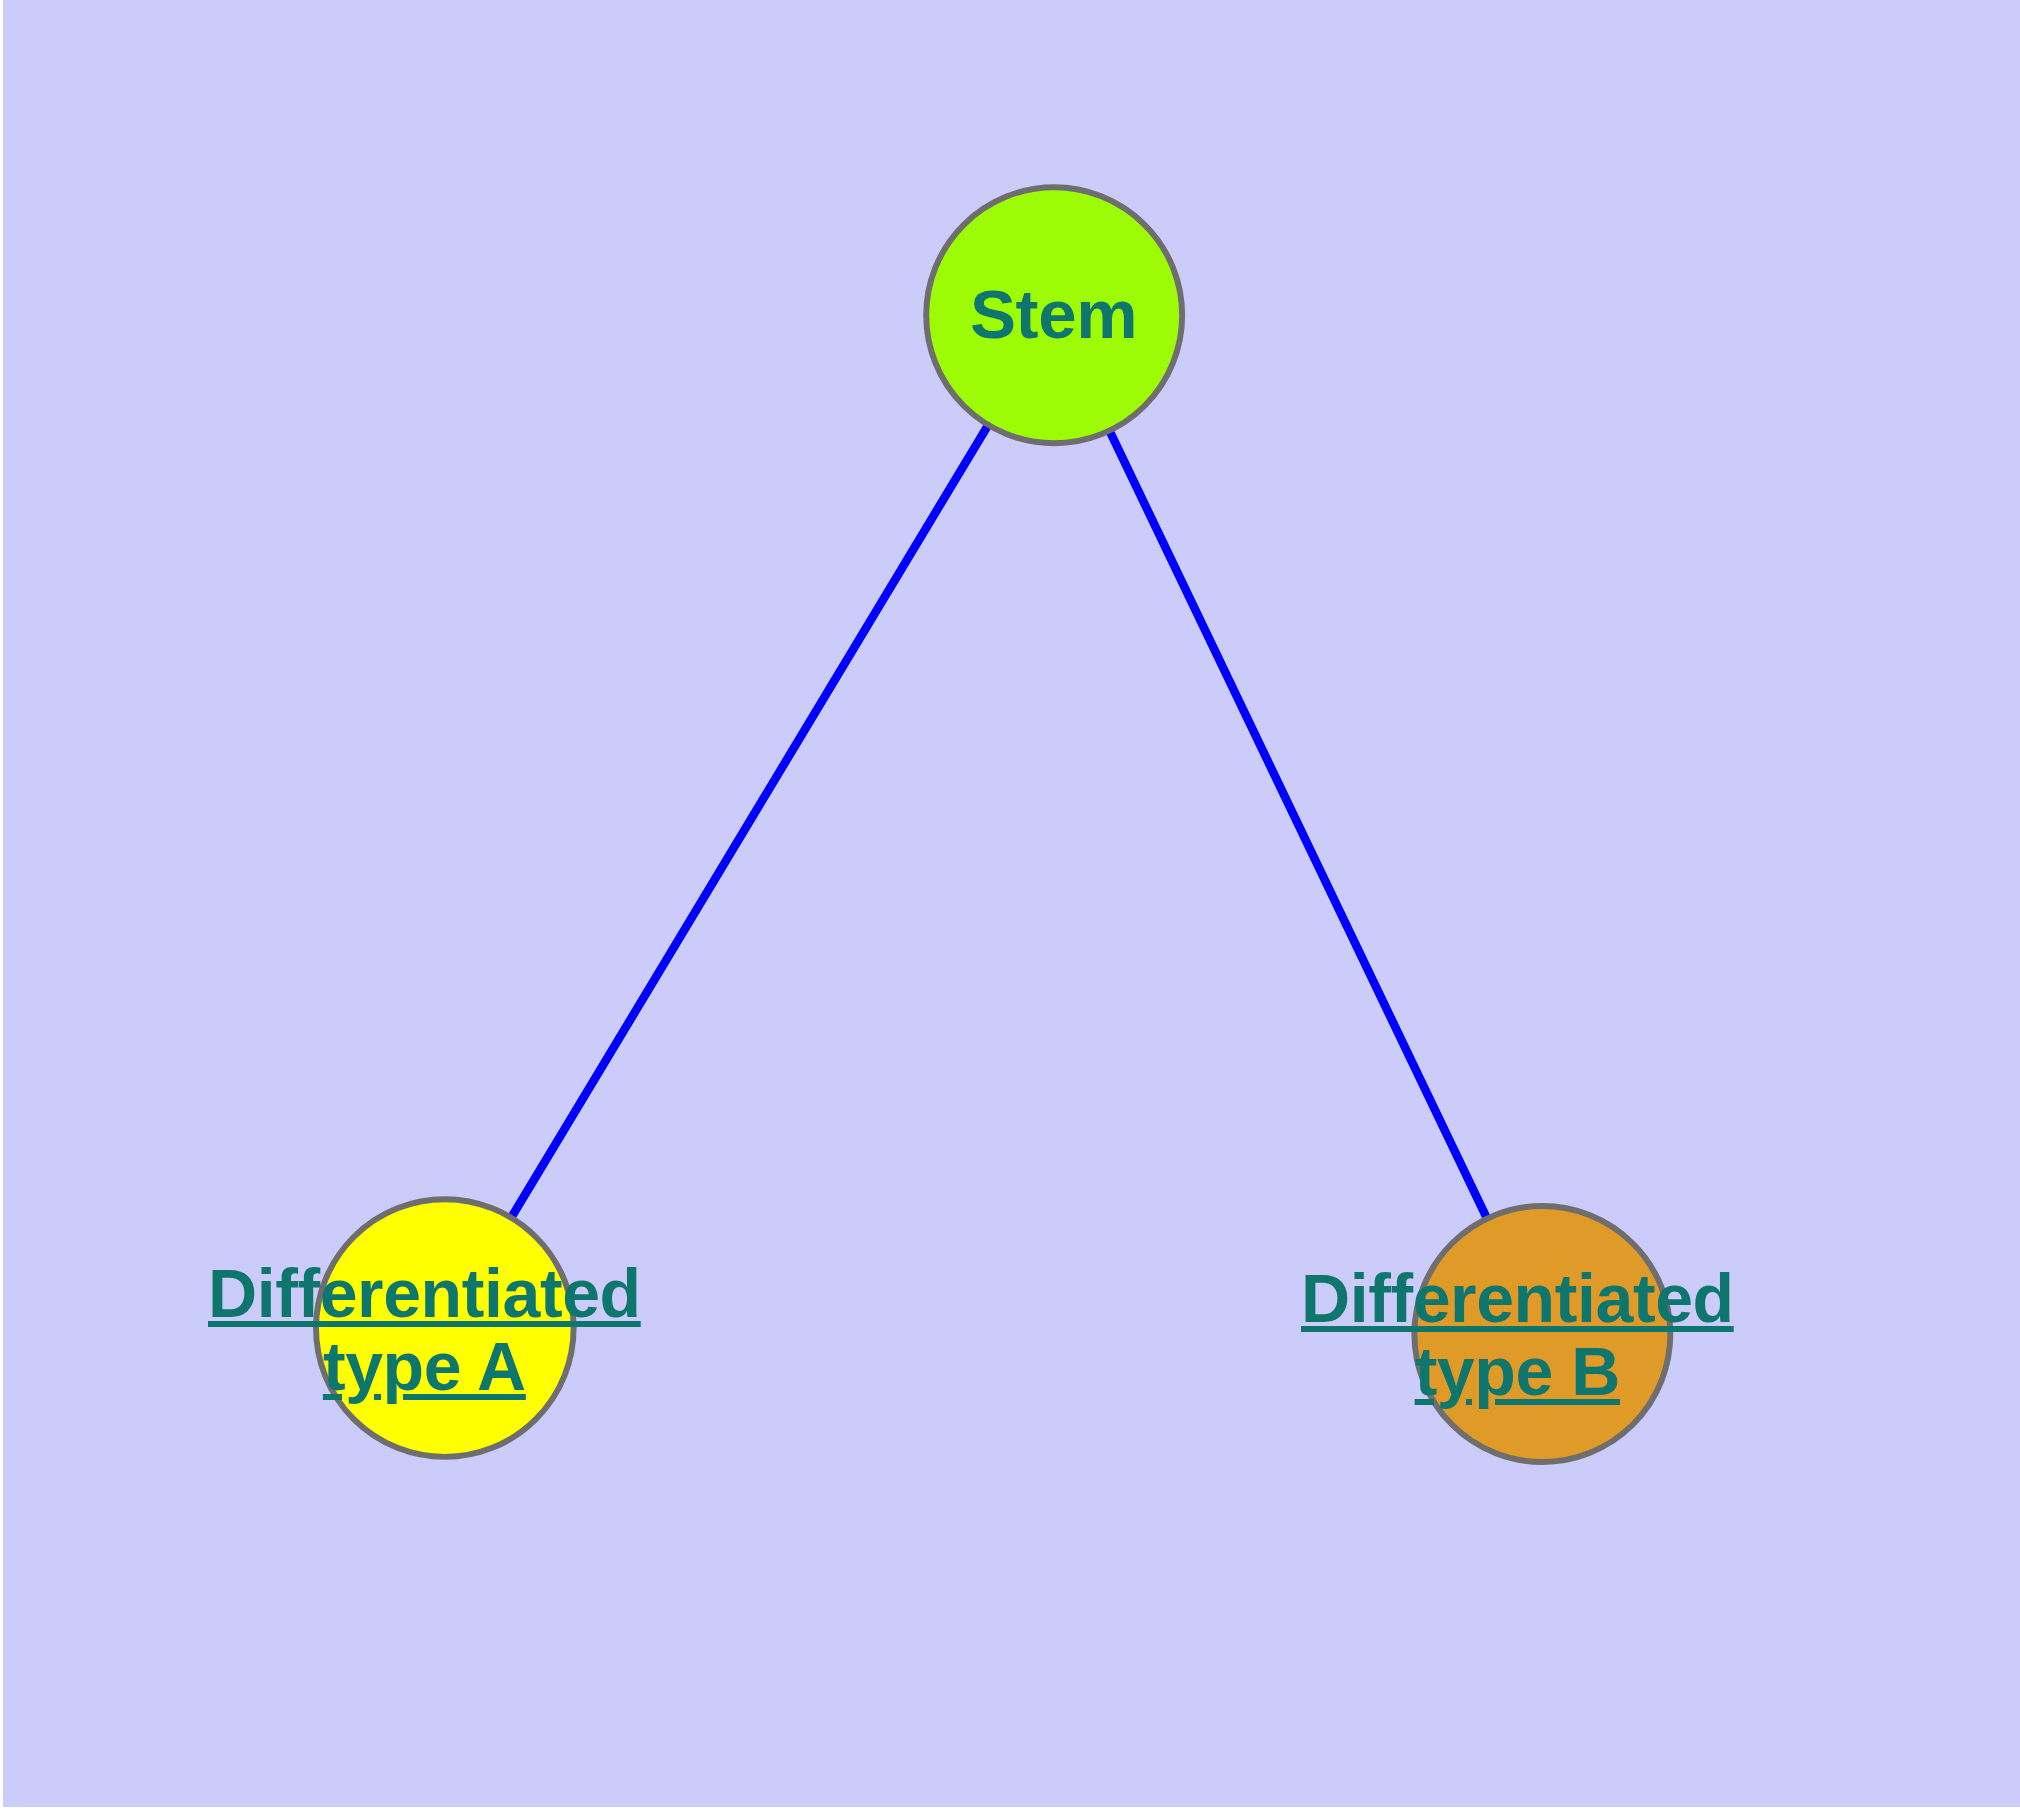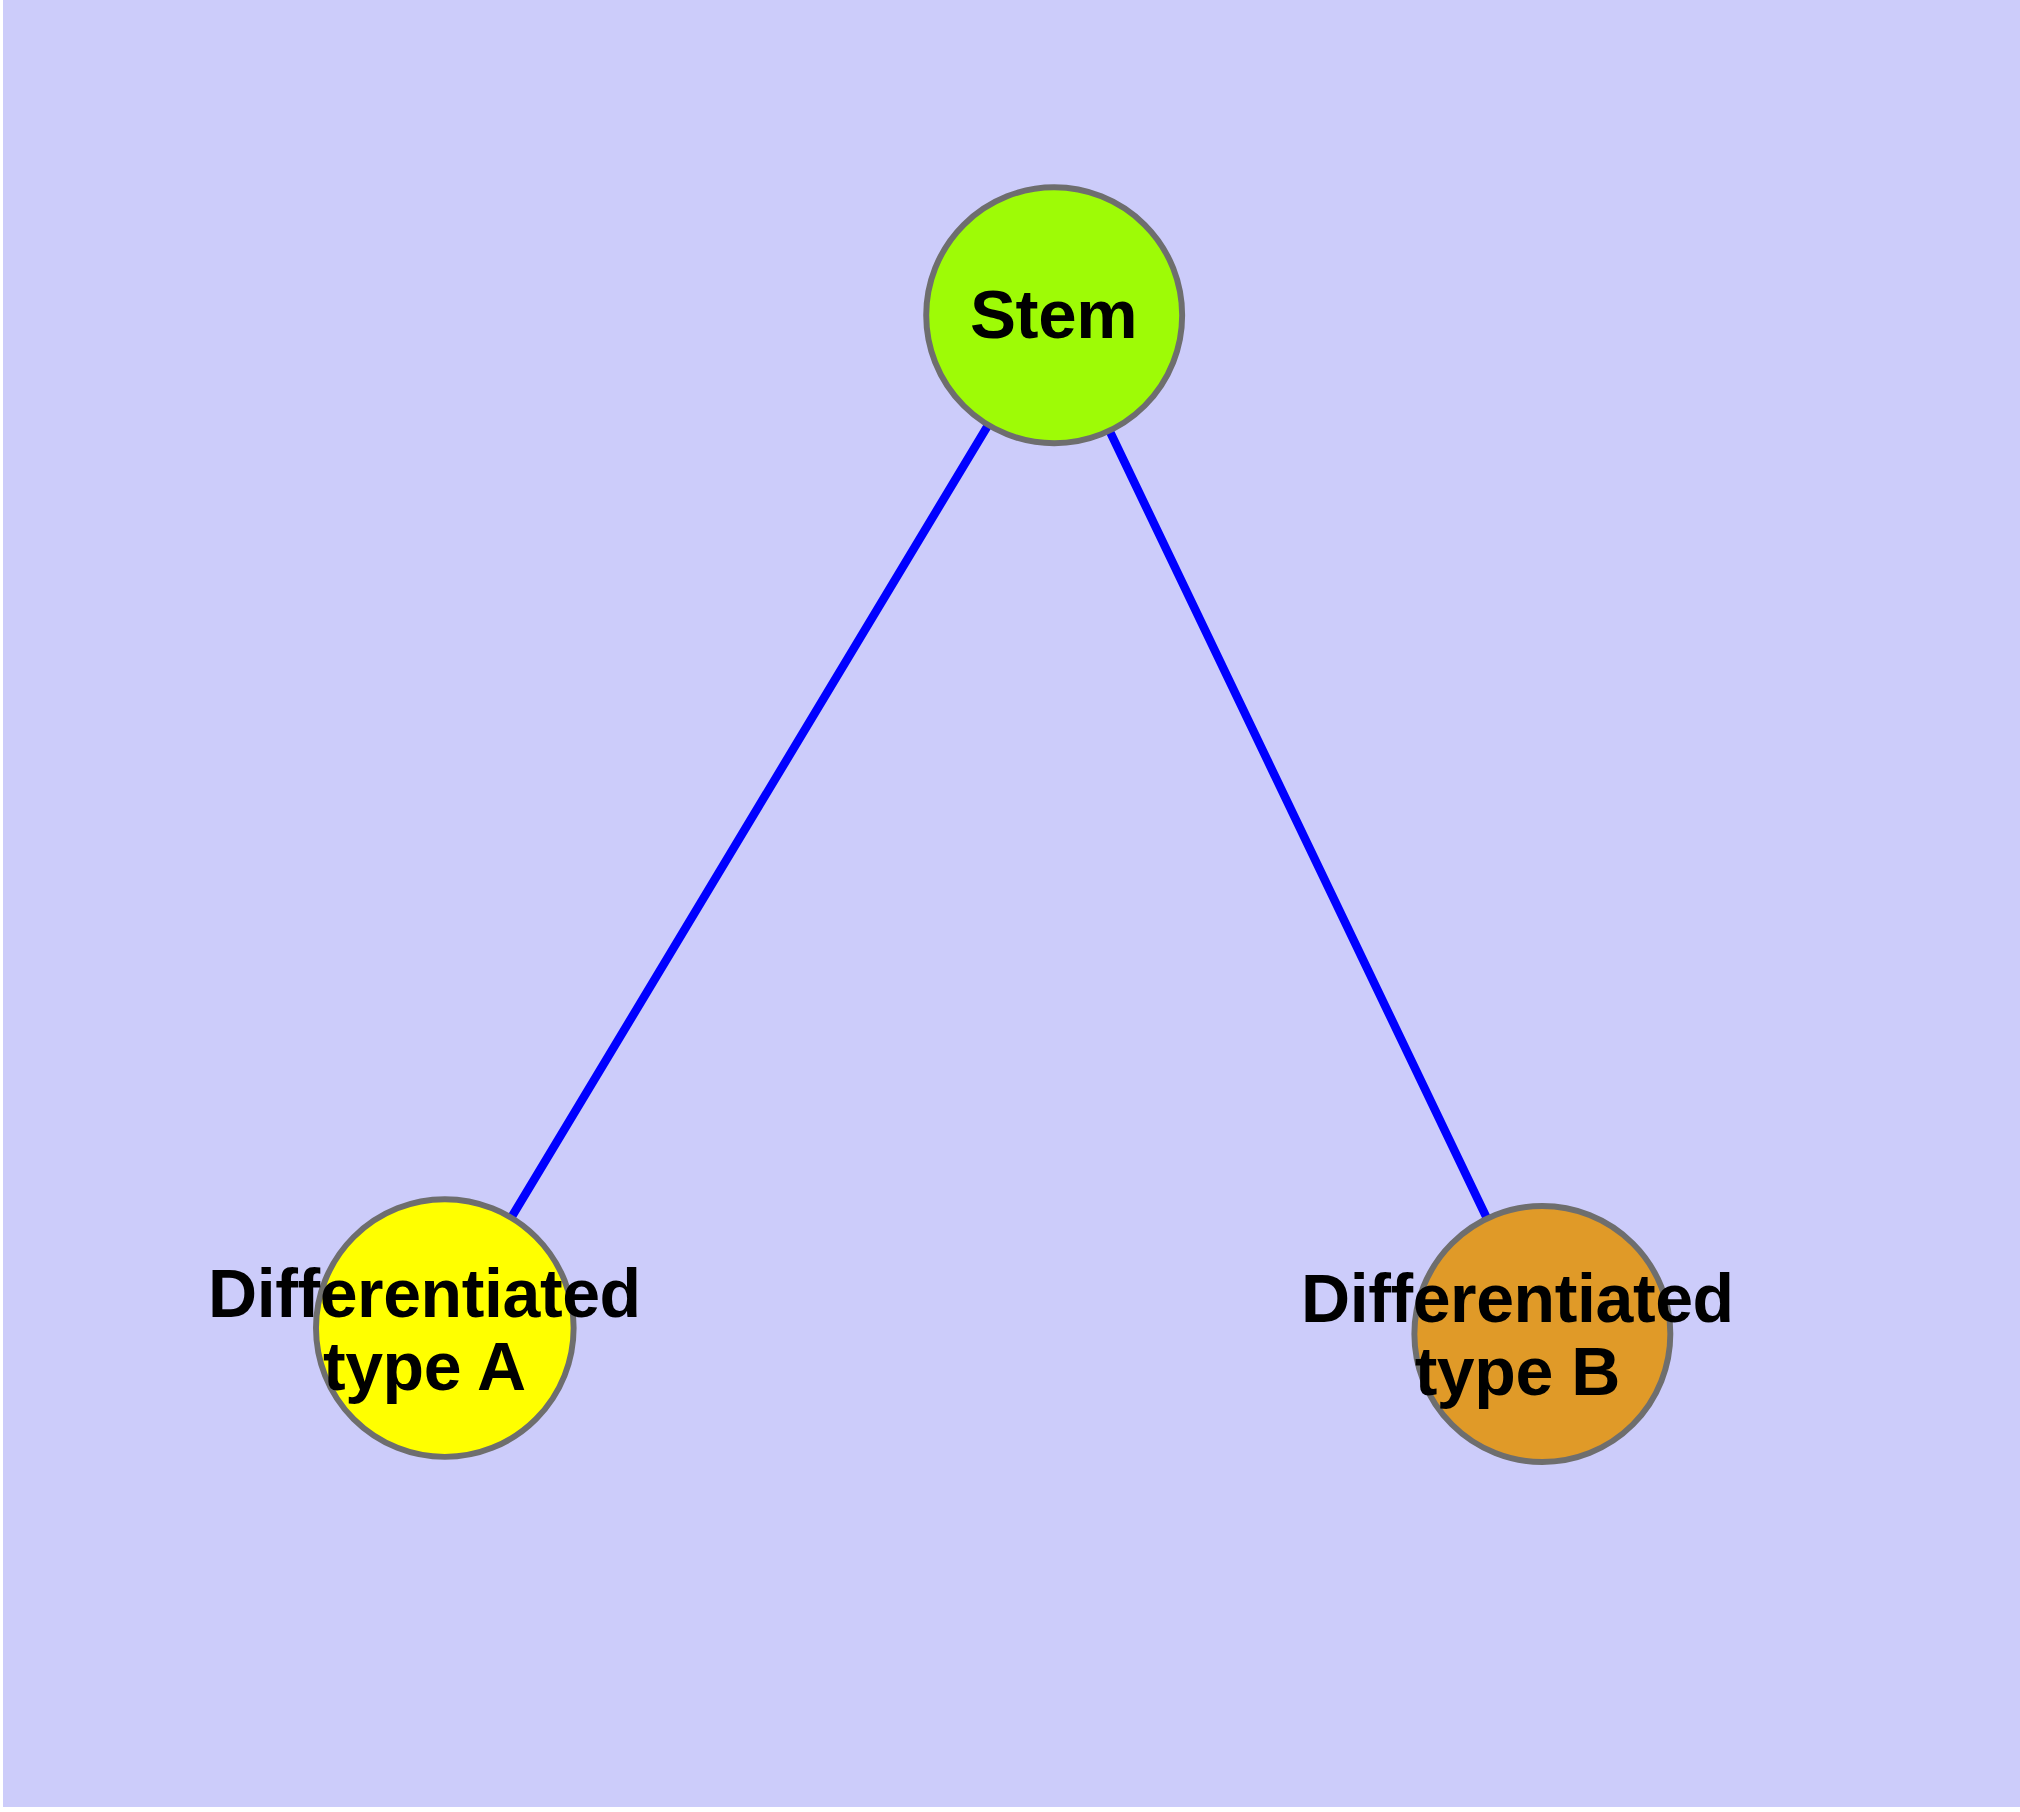--- a/index.html
+++ b/index.html
@@ -21,32 +21,33 @@
   #graph-svg {
     position: absolute;
     left: 0;
     top: 0;
     width: 2021px;
     height: 1812px;
   }
   .node-label {
     position: absolute;
     font-weight: bold;
-    color: #000000;
+    color: #0f766e;
     text-align: center;
     line-height: 1.08;
     white-space: pre;
     pointer-events: none;
     letter-spacing: -0.4px;
   }
   .node-label.root {
     font-size: 69px;
   }
   .node-label.leaf {
     font-size: 68px;
+    text-decoration: underline;
   }
 </style>
 </head>
 <body>
 
 <div id="canvas" style="width: 2021px; height: 1812px; background: rgb(204, 204, 250);">
 
   <svg id="graph-svg" viewBox="0 0 2384 2138">
     <g id="edge-layer">
         <line x1="1240" y1="372" x2="521" y2="1567" stroke="#0000ff" stroke-width="10" stroke-linecap="round"></line>

